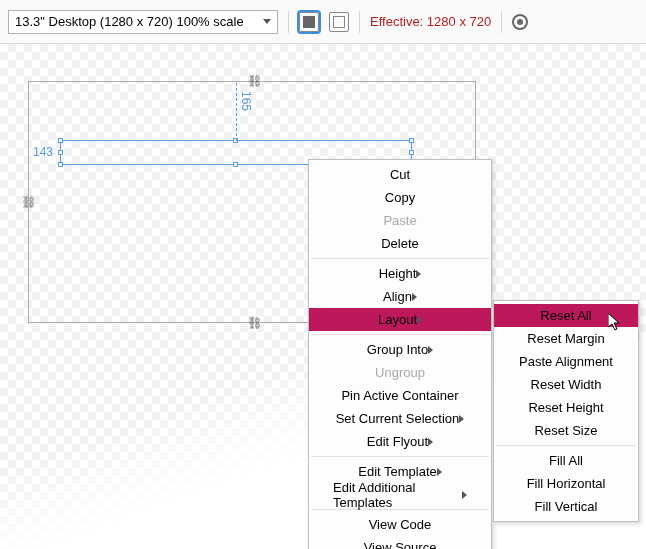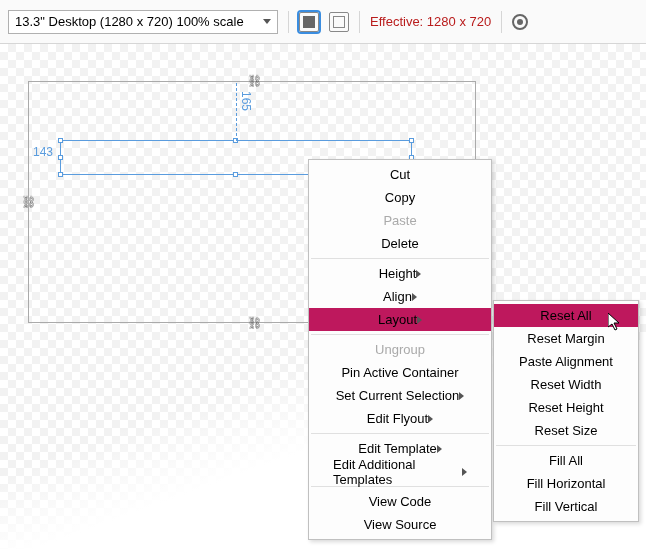--- a/index.html
+++ b/index.html
@@ -11,21 +11,21 @@
 .combo .caret{width:0;height:0;border-left:4px solid transparent;border-right:4px solid transparent;border-top:5px solid #555}
 .divider{width:1px;height:22px;background:#d6d6d6}
 .iconbox{width:20px;height:20px;border:1px solid #888;border-radius:2px;display:flex;align-items:center;justify-content:center;position:relative}
 .iconbox.active{outline:2px solid #3a8de0}
 .iconbox .inner{position:absolute;left:3px;top:3px;right:3px;bottom:3px;border:1px solid #888}
 .iconbox.filled .inner{background:#666;border:none}
 .eff{color:#b91c1c}
 .gear{width:16px;height:16px;border-radius:50%;border:2px solid #666;position:relative}
 .gear::before{content:"";position:absolute;left:3px;top:3px;width:6px;height:6px;border-radius:50%;background:#666}
 .canvas{position:absolute;left:28px;top:81px;width:448px;height:242px;border:1px solid #aaa}
-.sel-outer{position:absolute;left:60px;top:140px;width:352px;height:35px;border:1px solid #5a9cde}
+.sel-outer{position:absolute;left:60px;top:140px;width:352px;height:25px;border:1px solid #5a9cde}
 .handle{position:absolute;width:5px;height:5px;border:1px solid #5a9cde;background:#fff}
 .h-tl{left:-3px;top:-3px}.h-tr{right:-3px;top:-3px}.h-bl{left:-3px;bottom:-3px}.h-br{right:-3px;bottom:-3px}
 .h-tm{left:50%;top:-3px;margin-left:-3px}.h-bm{left:50%;bottom:-3px;margin-left:-3px}
 .h-lm{left:-3px;top:50%;margin-top:-3px}.h-rm{right:-3px;top:50%;margin-top:-3px}
 .vline{position:absolute;left:50%;top:-58px;height:58px;border-left:1px dashed #5a9cde}
 .vlabel{position:absolute;left:50%;top:-50px;margin-left:3px;color:#5a9cde;writing-mode:vertical-rl;font-size:12px}
 .hlabel{position:absolute;left:-28px;top:4px;color:#5a9cde;font-size:12px}
 .link{position:absolute;width:10px;height:14px;font-size:12px;color:#555}
 .l-top{left:50%;top:-8px;margin-left:-5px}.l-bot{left:50%;bottom:-8px;margin-left:-5px}.l-left{left:-8px;top:50%;margin-top:-7px}
 .menu{position:absolute;background:#fdfdfd;border:1px solid #c0c0c0;box-shadow:2px 2px 4px rgba(0,0,0,.15);padding:3px 0;z-index:20}
@@ -102,20 +102,24 @@
     </div>
   <div class="mi">
       <span>Align</span>
       <span class="arr"></span>
     </div>
   <div class="mi hl">
       <span>Layout</span>
       <span class="arr"></span>
     </div>
   <div class="sep"></div>
+  <div class="mi">
+      <span>Group Into</span>
+      <span class="arr"></span>
+    </div>
   <div class="mi dis">
       <span>Ungroup</span>
     </div>
   <div class="mi">
       <span>Pin Active Container</span>
     </div>
   <div class="mi">
       <span>Set Current Selection</span>
       <span class="arr"></span>
     </div>

